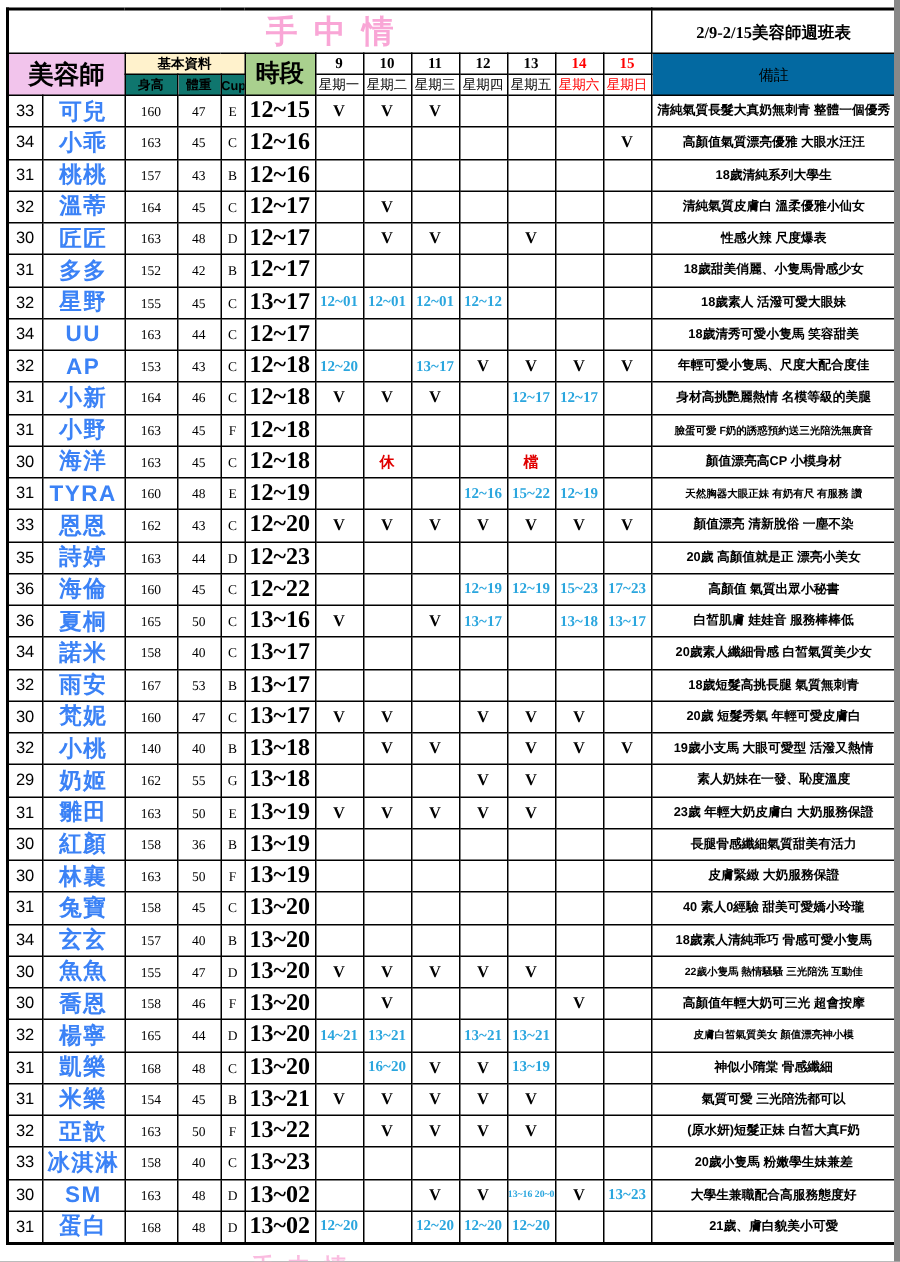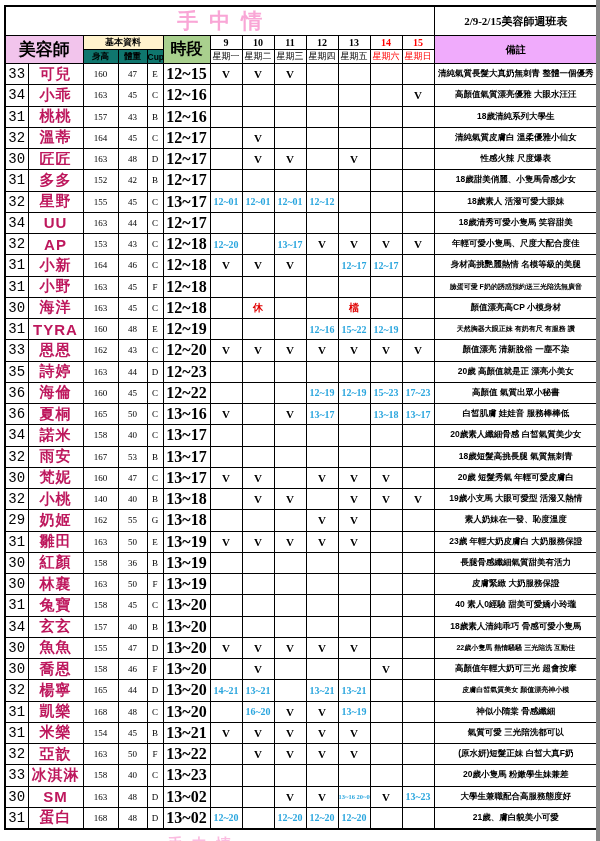--- a/index.html
+++ b/index.html
@@ -20,26 +20,26 @@
   }
   
   .title-cell { height: 25px; color: #F9A6D6; font-weight: 700; font-size: 21px; letter-spacing: 11px; text-indent: 11px; }
   .title-right { font-weight: 700; font-size: 11px; color: #000; font-family: "Liberation Serif", serif; }
   .h-staff { background: #F2C4EC; font-size: 17px; font-weight: 700; color:#000; }
   .h-basic { background: #FFF2CC; font-size: 9px; font-weight: 700; height: 12px; }
   .h-sub   { background: #0f766e; font-size: 8.5px; font-weight: 700; height: 13px; }
   .h-slot  { background: #A9D08E; font-size: 16px; font-weight: 700; }
   .h-date  { background: #fff; font-family: "Liberation Serif", serif; font-size: 10px; font-weight: 700; }
   .h-week  { background: #fff; font-size: 9px; font-weight: 400; }
-  .h-rem   { background: #f0abfc; font-size: 10px; font-weight: 700; }
+  .h-rem   { background: #0369a1; font-size: 10px; font-weight: 400; }
   .red { color: #FF0000; }
   
   tbody tr { height: 21.25px; }
-  .c-age   { font-family: Liberation Mono, monospace; font-size: 14px; color:#000; }
-  .c-name  { color: #be185d; font-weight: 700; font-size: 15px; letter-spacing: 1px; }
+  .c-age   { font-family: Liberation Sans, sans-serif; font-size: 11px; color:#000; }
+  .c-name  { color: #3b82f6; font-weight: 700; font-size: 15px; letter-spacing: 1px; }
   .c-info  { font-family: "Liberation Serif", serif; font-size: 9px; color:#000; }
   .c-slot  { font-family: "Liberation Serif", serif; font-size: 16px; font-weight: 700; color:#000; }
   .c-day   { font-size: 10px; }
   .c-day.v    { font-family: "Liberation Serif", serif; font-size: 11px; font-weight: 700; color:#000; }
   .c-day.time { font-family: "Liberation Serif", serif; font-size: 10px; font-weight: 700; color: #2BA6DE; }
   .c-day.time.tiny { font-size: 6.5px; letter-spacing: 0; }
   .c-day.rest { font-size: 10px; font-weight: 700; color: #E00000; }
   .c-rem   { text-align: left; padding-left: 3px; font-size: 8.5px; font-weight: 700; color:#000; }
   .c-rem.small { font-size: 7px; }
   

